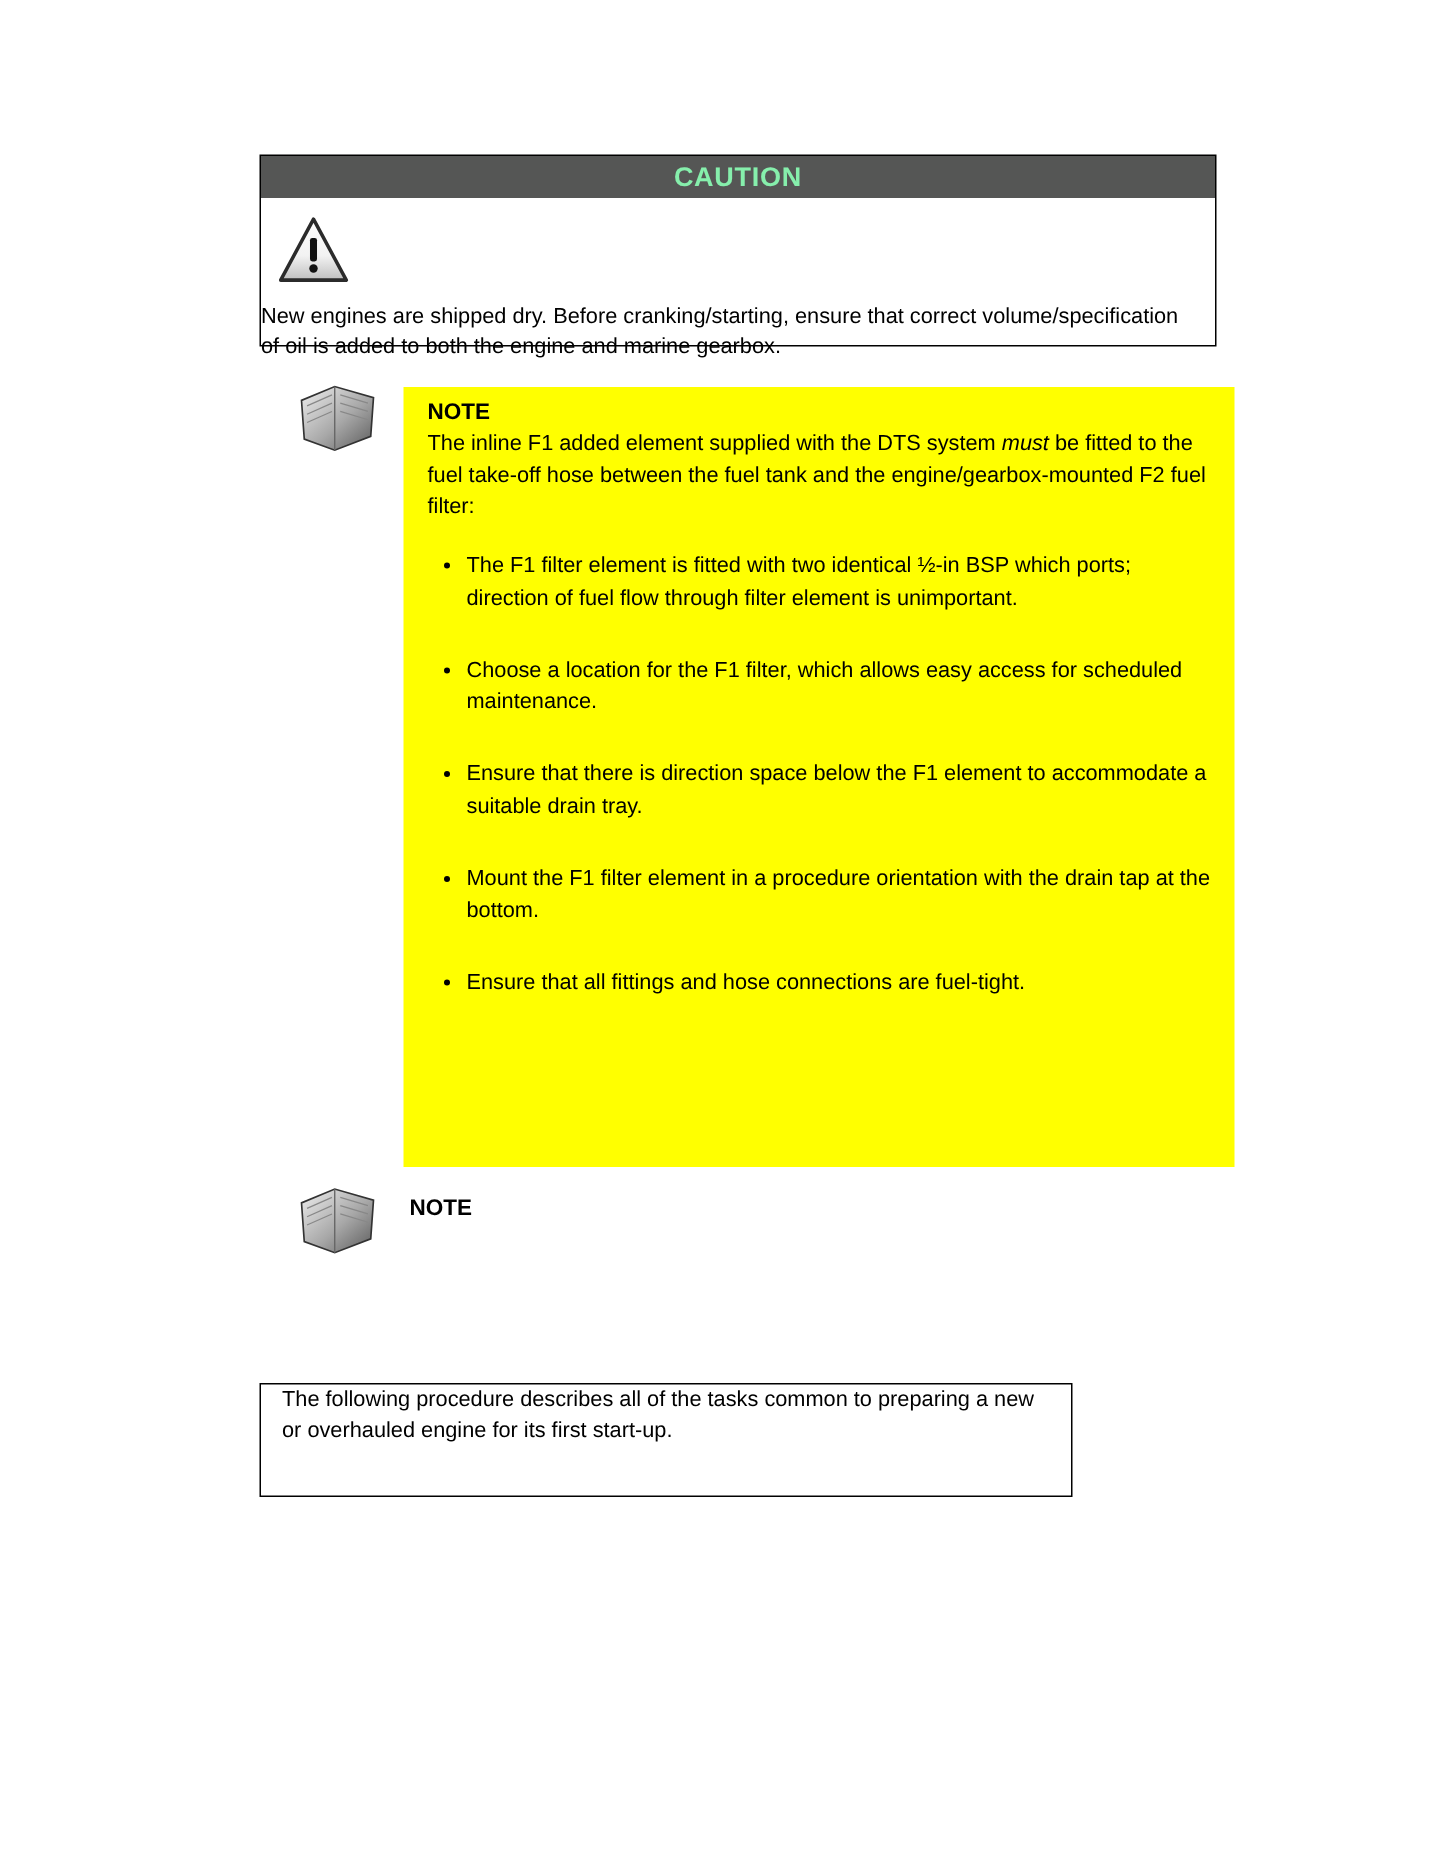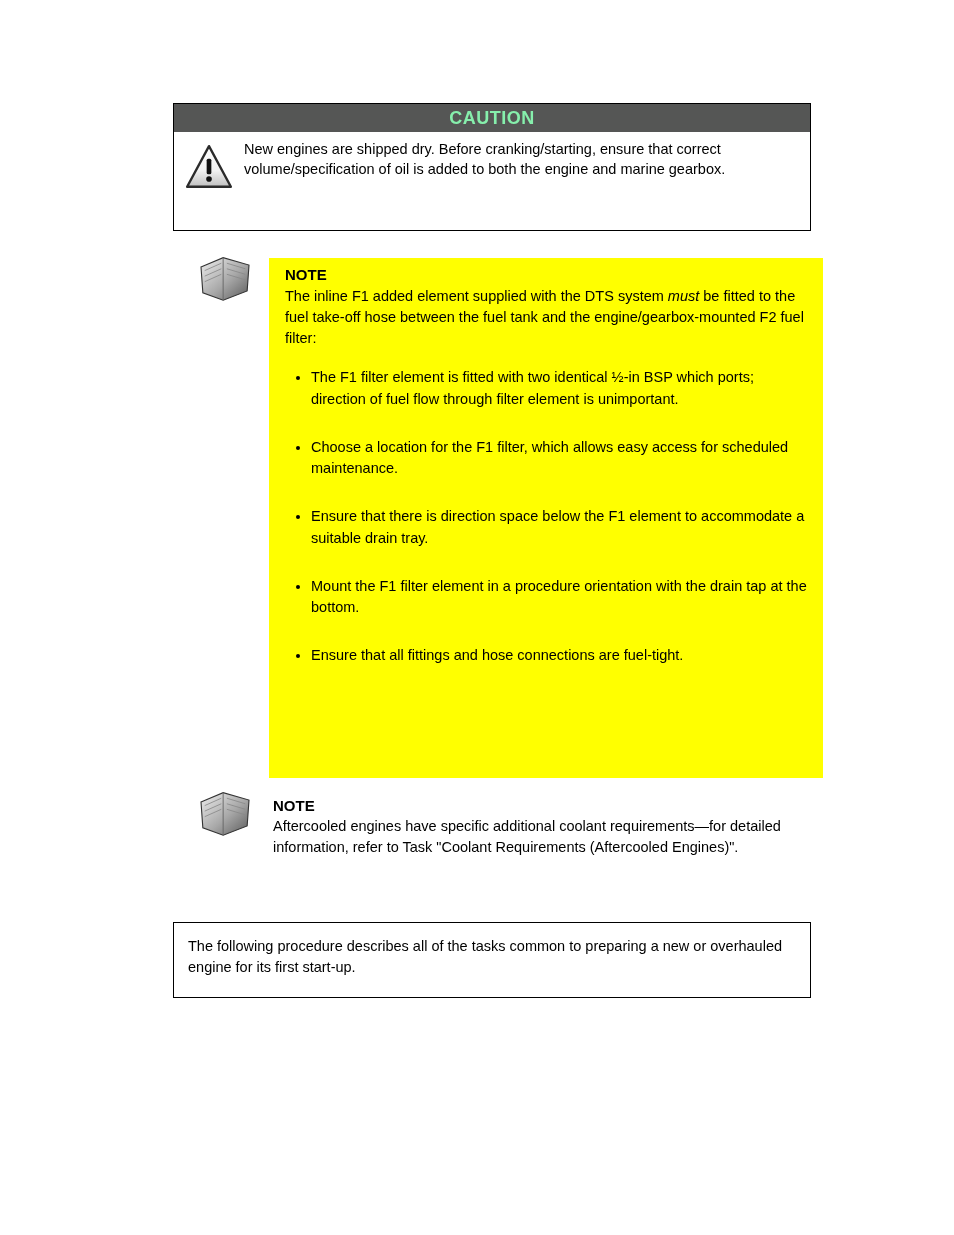--- a/index.html
+++ b/index.html
@@ -34,21 +34,21 @@
     color: #86efac;
     font-family: "Arial Black", Impact, sans-serif;
     font-weight: 900;
     font-size: 18px;
     text-align: center;
     line-height: 28px;
     letter-spacing: 0.5px;
   }
   .caution-body {
     display: flex;
-    flex-direction: row;
+    flex-direction: column;
     align-items: flex-start;
     height: 98px;
   }
   .caution-icon-wrap {
     width: 70px;
     display: flex;
     align-items: flex-start;
     justify-content: center;
     padding-top: 10px;
   }
@@ -131,25 +131,25 @@
   .note2-text {
     font-size: 14.5px;
     line-height: 1.45;
   }
 
   
   .outline-box {
     position: absolute;
     left: 173px;
     top: 922px;
-    width: 638px;
+    width: 542px;
     height: 76px;
     border: 1.5px solid #000;
     box-sizing: border-box;
-    padding: 13px 14px;
+    padding: 0 14px;
     font-size: 14.5px;
     line-height: 1.45;
   }
 
 </style>
 </head>
 <body>
 
 <div class="page">
 
@@ -216,21 +216,20 @@
           </linearGradient>
         </defs>
         <path d="M6 14 L30 4 L58 12 L56 40 L30 50 L8 42 Z" fill="url(#bkGrad2)" stroke="#333" stroke-width="1.2"></path>
         <path d="M30 4 L30 50" stroke="#666" stroke-width="1"></path>
         <path d="M10 18 L28 10 M10 24 L28 16 M10 30 L28 22" stroke="#888" stroke-width="0.9"></path>
         <path d="M34 10 L54 16 M34 16 L54 22 M34 22 L54 28" stroke="#888" stroke-width="0.9"></path>
       </svg>
     </div>
     <div class="note2-box">
       <div class="note2-title">NOTE</div>
-      <div class="note2-text">Aftercooled engines have specific additional coolant requirements—for detailed information, refer to Task "Coolant Requirements (Aftercooled Engines)".</div>
     </div>
   </div>
 
   <div class="outline-box">
     <span>The following procedure describes all of the tasks common to preparing a new or overhauled engine for its first start-up.</span>
   </div>
 
 </div>
 
 </body></html>

